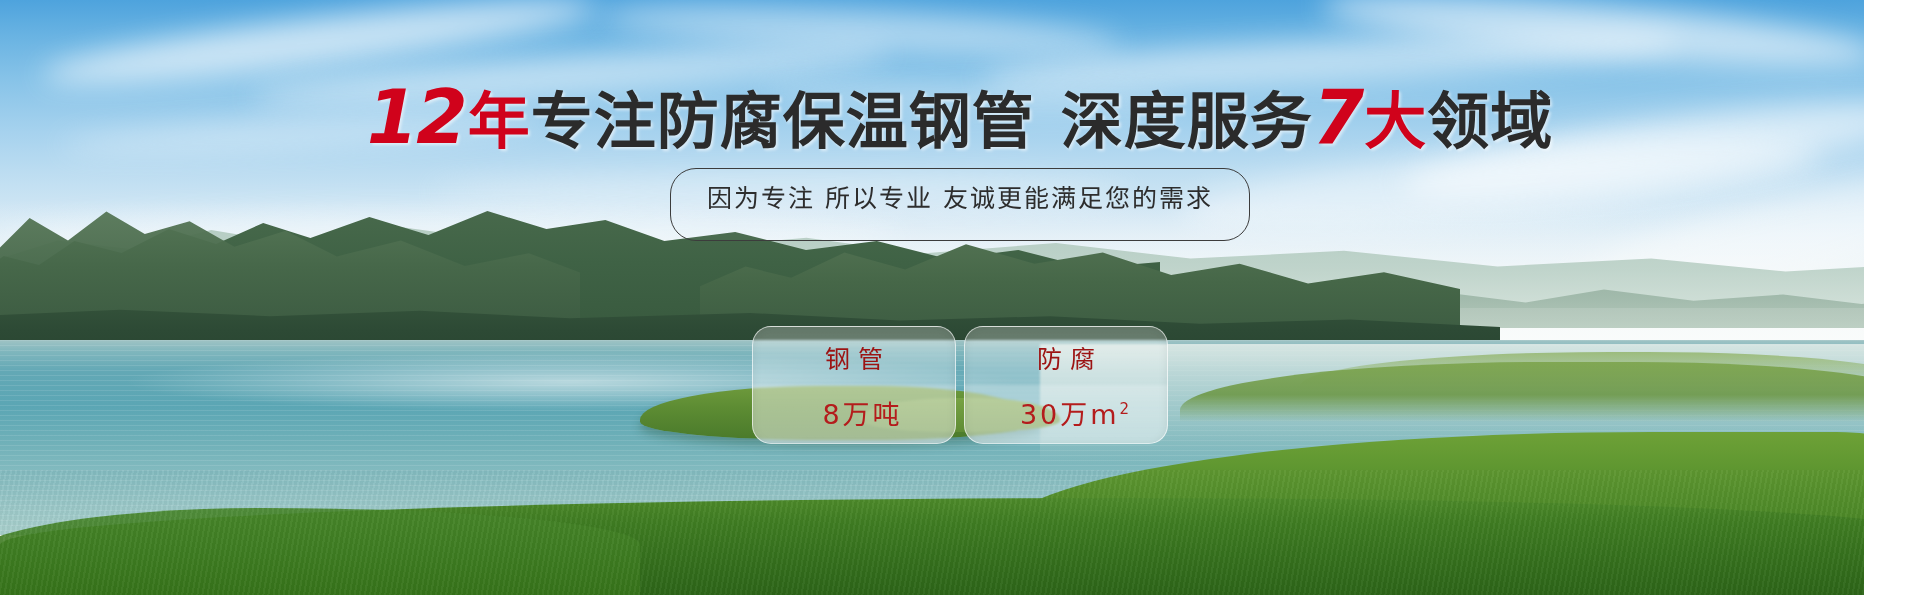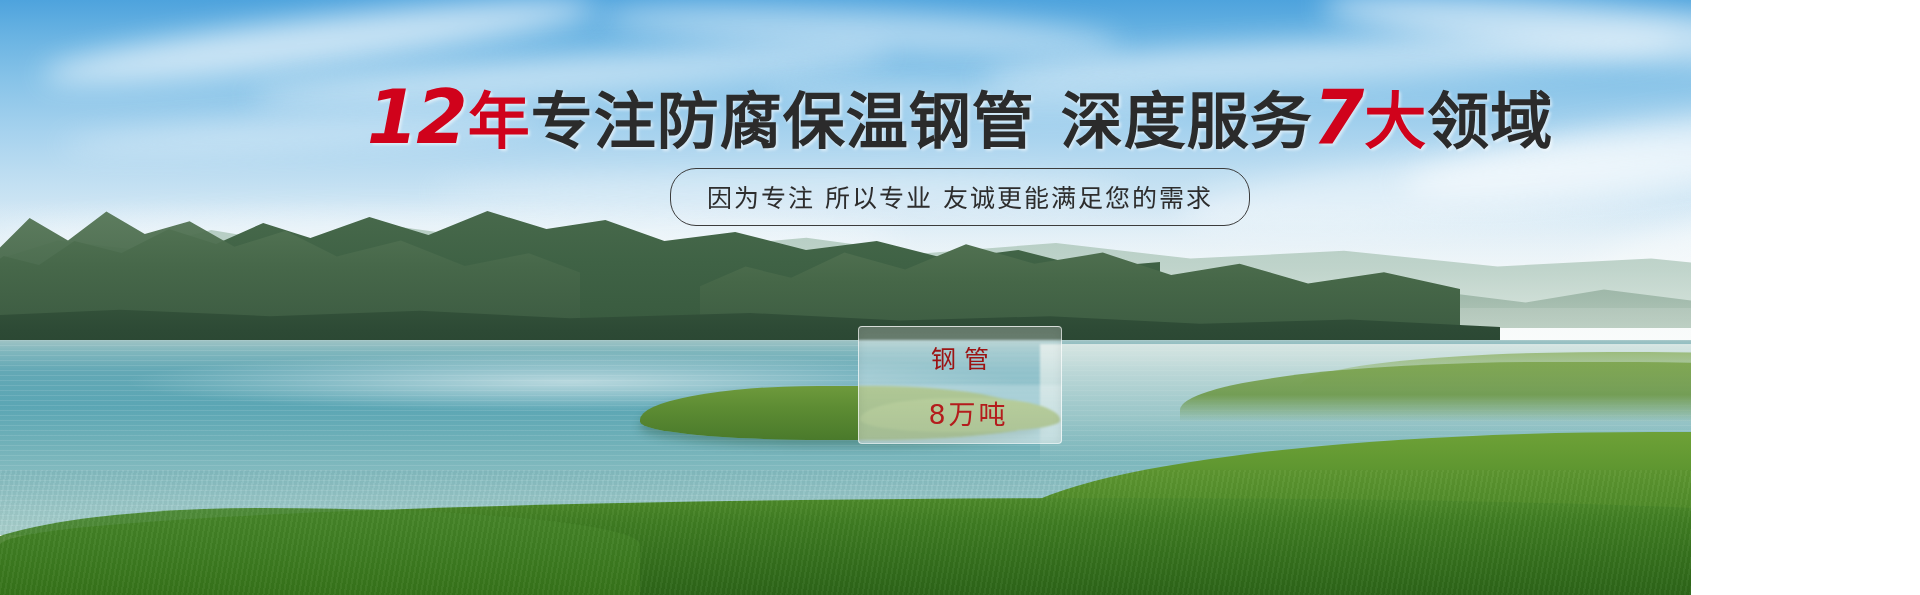--- a/index.html
+++ b/index.html
@@ -1,21 +1,21 @@
 <!DOCTYPE html>
 <html lang="zh-CN"><head>
 <meta charset="utf-8">
 <title>Banner</title>
 <style>
   html,body{margin:0;padding:0;background:#fff;}
   body{font-family:"Liberation Sans","DejaVu Sans",sans-serif;}
 
   .banner{
     position:relative;
-    width:1691px;
+    width:1864px;
     height:595px;
     overflow:hidden;
   }
 
   
   .sky{
     position:absolute; left:0; top:0; width:1920px; height:330px;
     background:
       linear-gradient(to bottom,
         #4ea3dd 0%,
@@ -200,41 +200,41 @@
     padding-right:2px;
   }
   .headline .red{ color:#d0021b; }
   .headline .gap{ display:inline-block; width:26px; }
 
   .subtitle-wrap{
     position:absolute; left:0; top:168px; width:1920px; text-align:center;
   }
   .subtitle{
     display:inline-block;
-    padding:9px 36px 11px;
+    padding:9px 36px 26px;
     border:1.5px solid #3c3c3c;
     border-radius:26px;
     font-family:"DejaVu Sans","Liberation Sans",sans-serif;
     font-size:25px;
     letter-spacing:2px;
     color:#2d2d2d;
     white-space:nowrap;
     background:rgba(255,255,255,.04);
   }
 
   
   .cards{
     position:absolute; left:0; top:326px; width:1920px;
     display:flex; justify-content:center; align-items:flex-start;
     gap:8px;
   }
   .card{
     width:202px;
     height:116px;
-    border-radius:4px;
+    border-radius:19px;
     background:linear-gradient(to bottom, rgba(255,255,255,.28) 0%, rgba(255,255,255,.30) 48%, rgba(255,255,255,.46) 52%, rgba(255,255,255,.50) 100%);
     border:1px solid rgba(255,255,255,.62);
     box-shadow:0 2px 10px rgba(0,0,0,.08) inset;
     display:flex;
     flex-direction:column;
     align-items:center;
     justify-content:center;
     backdrop-filter:blur(1px);
   }
   .card-title{
@@ -307,17 +307,21 @@
     <span class="subtitle">因为专注  所以专业  友诚更能满足您的需求</span>
   </div>
 
   <div class="cards">
 
     <div class="card">
       <div class="card-title">钢管</div>
       <div class="card-value"><span>8万吨</span></div>
     </div>
 
+    <div class="card">
+      <div class="card-title">防腐</div>
+      <div class="card-value"><span>30万m</span><sup>2</sup></div>
+    </div>
 
 
   </div>
 
 </div>
 
 </body></html>

